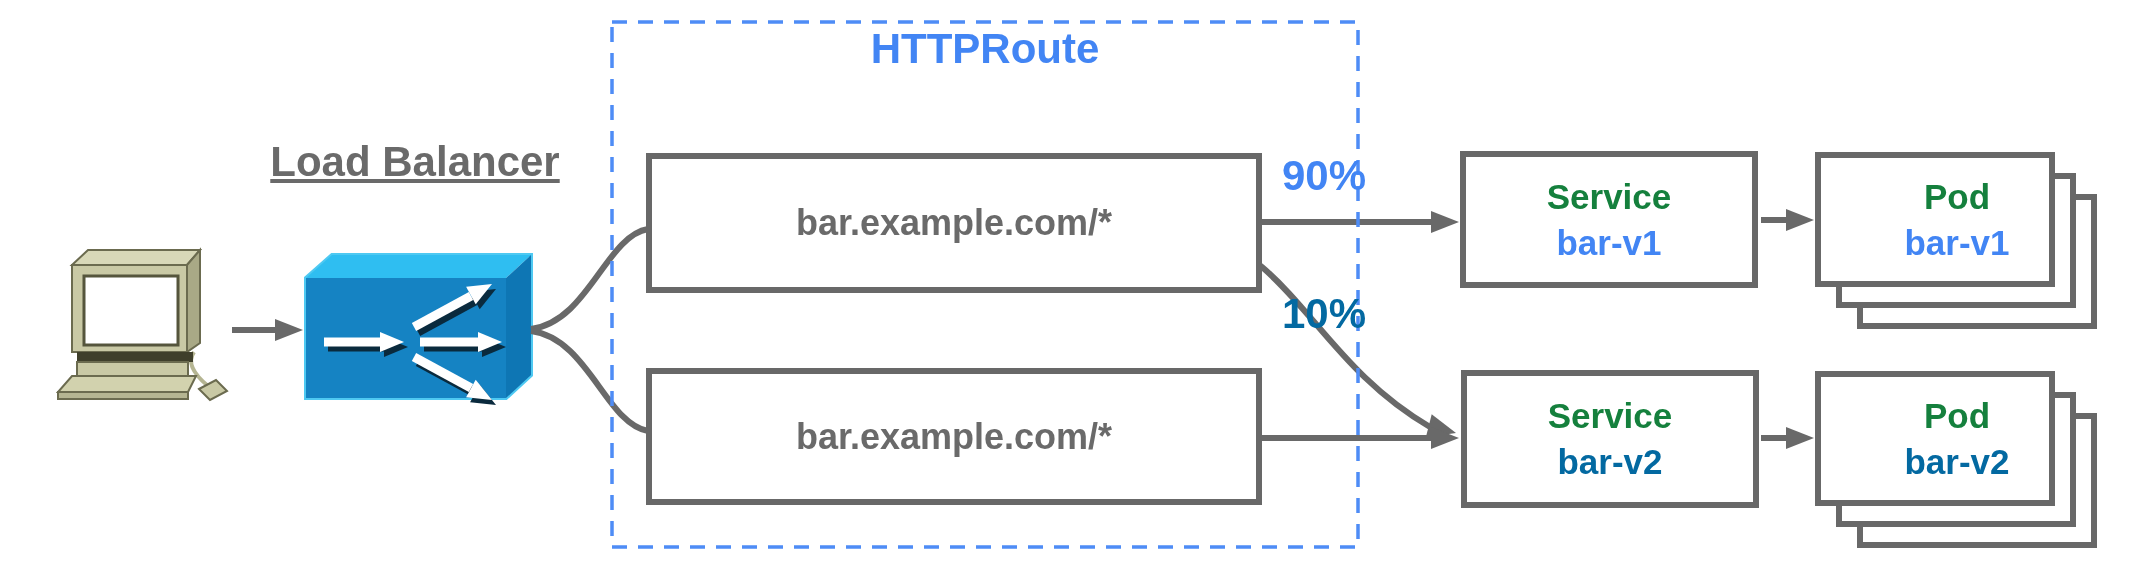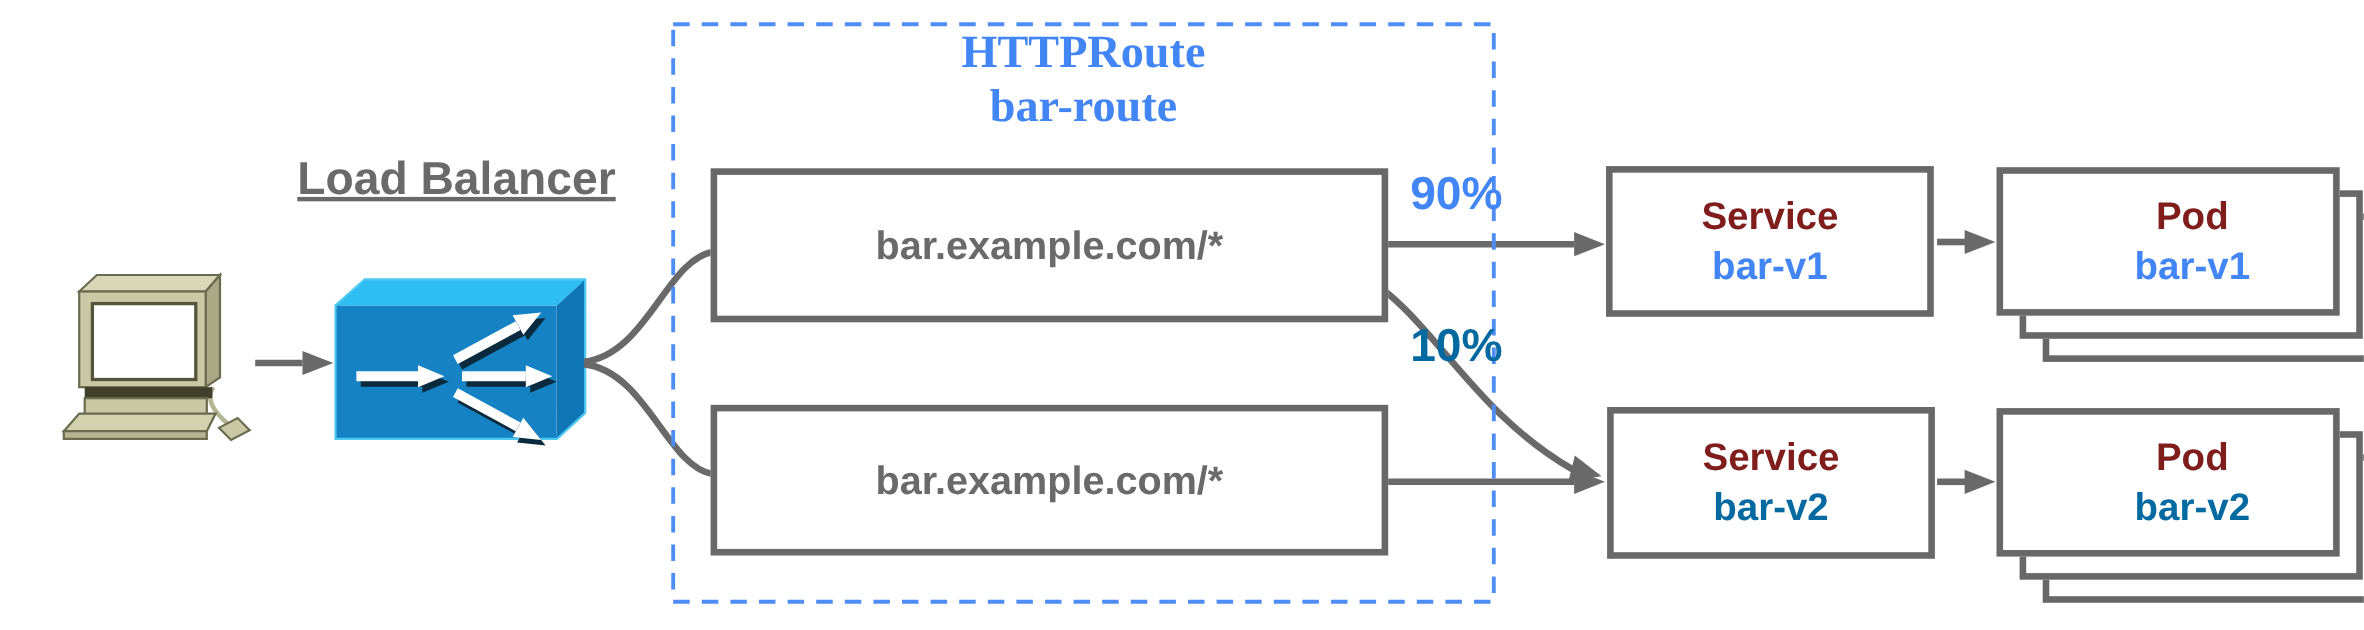--- a/index.html
+++ b/index.html
@@ -10,31 +10,31 @@
        display:flex;flex-direction:column;align-items:center;justify-content:center;text-align:center;}
   .route-box{left:646px;width:616px;font-size:36px;color:#6a6a6a;line-height:50px;}
   #route-top{top:153px;height:140px;}
   #route-bottom{top:368px;height:137px;}
   .svc-box{width:298px;font-size:35px;line-height:46px;}
   #service-v1{left:1460px;top:151px;height:137px;}
   #service-v2{left:1461px;top:370px;height:138px;}
   .pod-stack{position:absolute;width:260px;height:135px;}
   #pod-v1{left:1815px;top:152px;}
   #pod-v2{left:1815px;top:371px;}
-  .pod-layer{position:absolute;box-sizing:border-box;width:312px;height:135px;
+  .pod-layer{position:absolute;box-sizing:border-box;width:240px;height:135px;
              border:6px solid #686868;background:#ffffff;padding-left:44px;}
   .pod-layer.l3{left:42px;top:42px;z-index:1;}
   .pod-layer.l2{left:21px;top:21px;z-index:2;}
   .pod-layer.main{left:0;top:0;z-index:3;display:flex;flex-direction:column;align-items:center;
                   justify-content:center;text-align:center;font-size:35px;line-height:46px;}
-  .gray-text{color:#7f1d1d;}
+  .gray-text{color:#15803d;}
   .blue-text{color:#4285f4;}
   .green-text{color:#0369a1;}
   #httproute-title{position:absolute;left:612px;top:24px;width:746px;text-align:center;
-                   color:#4285f4;font-size:42px;line-height:49px;font-family:Liberation Serif, serif;}
+                   color:#4285f4;font-size:42px;line-height:49px;}
   #lb-label{position:absolute;left:245px;top:138px;width:340px;text-align:center;
             color:#6a6a6a;font-size:42px;text-decoration:underline;}
   .weight{position:absolute;left:1254px;width:140px;font-size:42px;text-align:center;}
   #weight-90{top:152px;}
   #weight-10{top:290px;}
 </style>
 </head>
 <body>
 
 <div id="canvas">
@@ -119,21 +119,20 @@
       <polygon points="1814,438 1786,427 1786,449" stroke="none"></polygon>
     </g>
 
     <rect x="612" y="22" width="746" height="525" fill="none" stroke="#4e8cf6" stroke-width="3.5" stroke-dasharray="15 11"></rect>
   </svg>
 
   <div id="lb-label">Load Balancer</div>
 
   <div id="httproute-title">
     <div>HTTPRoute</div>
-    <div>bar-route</div>
   </div>
 
   <div id="route-top" class="box route-box">
     <div>bar.example.com/*</div>
   </div>
 
   <div id="route-bottom" class="box route-box">
     <div>bar.example.com/*</div>
   </div>
 

